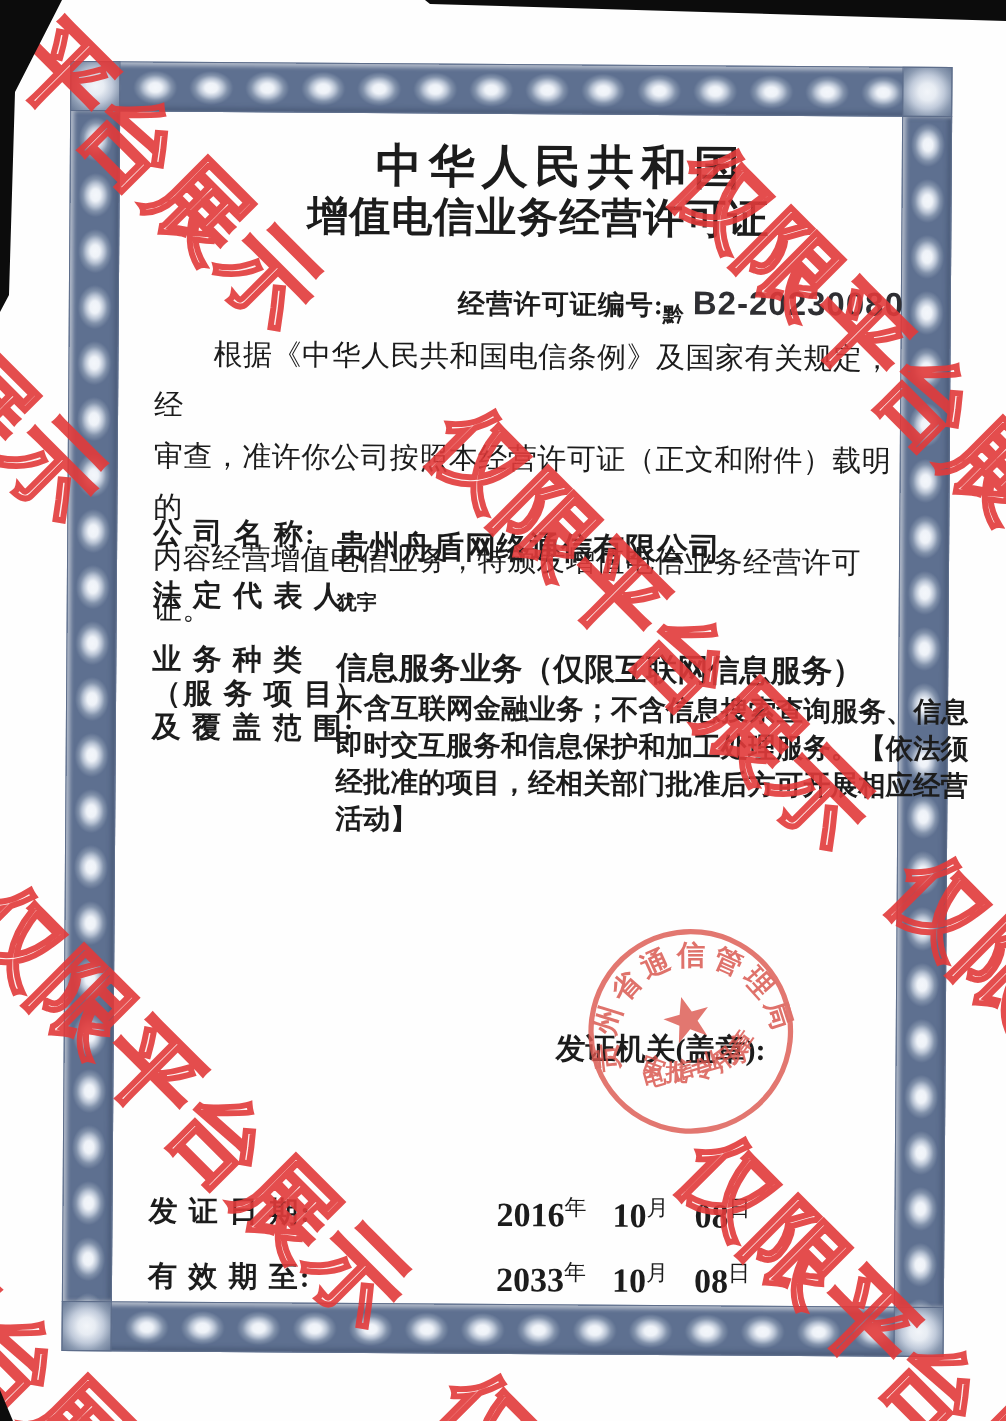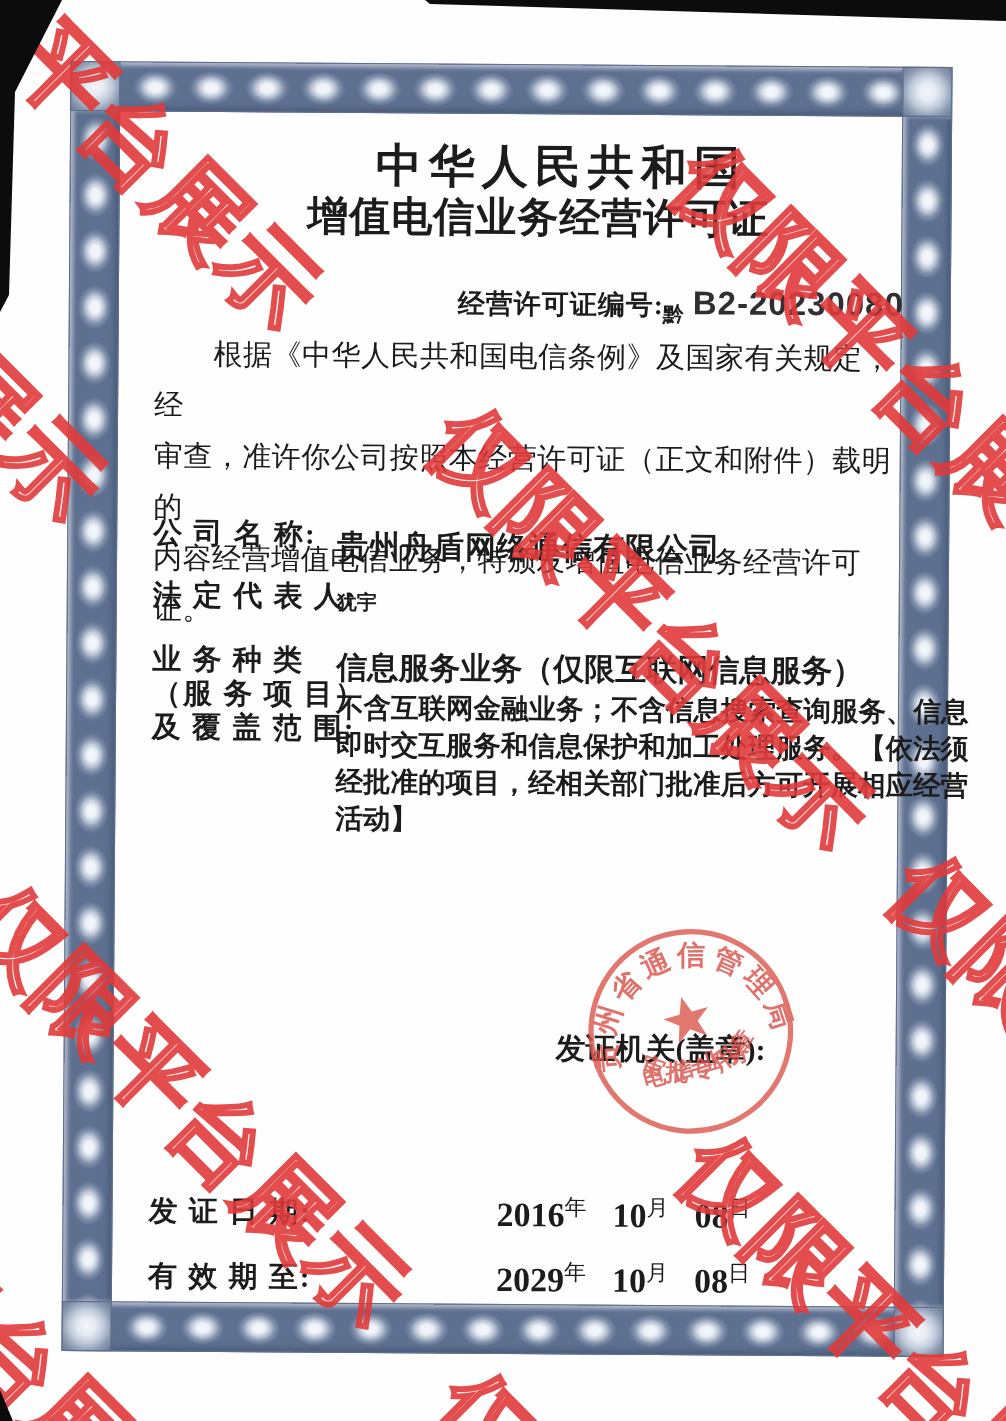--- a/index.html
+++ b/index.html
@@ -127,21 +127,21 @@
       </text>
     </svg>
 
     <div class="t flabel date-l1">发 证 日 期:</div>
     <div class="dateval dv1">
       <span class="dnum">2016</span><span class="dunit">年</span><span class="dnum">10</span><span class="dunit">月</span><span class="dnum">08</span><span class="dunit">日</span>
     </div>
 
     <div class="t flabel date-l2">有 效 期 至:</div>
     <div class="dateval dv2">
-      <span class="dnum">2029</span><span class="dunit">年</span><span class="dnum">10</span><span class="dunit">月</span><span class="dnum">08</span><span class="dunit">日</span>
+      <span class="dnum">2033</span><span class="dunit">年</span><span class="dnum">10</span><span class="dunit">月</span><span class="dnum">08</span><span class="dunit">日</span>
     </div>
   </div>
 
   <div class="wm wm-a">仅限平台展示</div>
   <div class="wm wm-b">仅限平台展示</div>
   <div class="wm wm-c">仅限平台展示</div>
   <div class="wm wm-d">仅限平台展示</div>
   <div class="wm wm-e">仅限平台展示</div>
   <div class="wm wm-f">仅限平台展示</div>
   <div class="wm wm-g">仅限平台展示</div>

